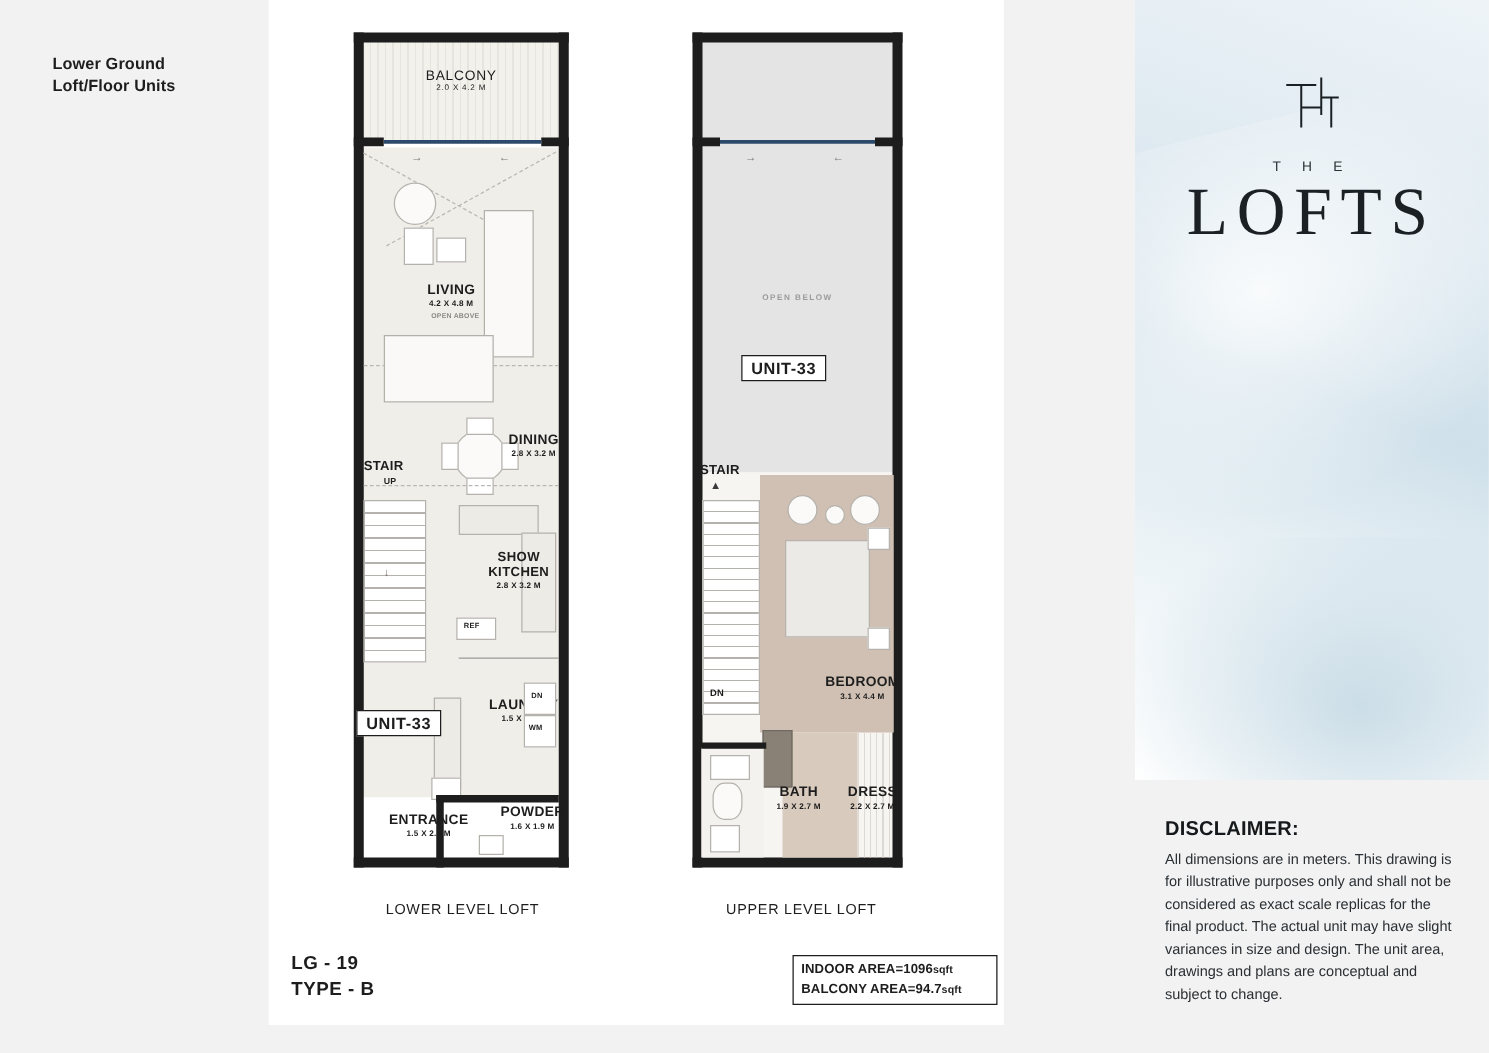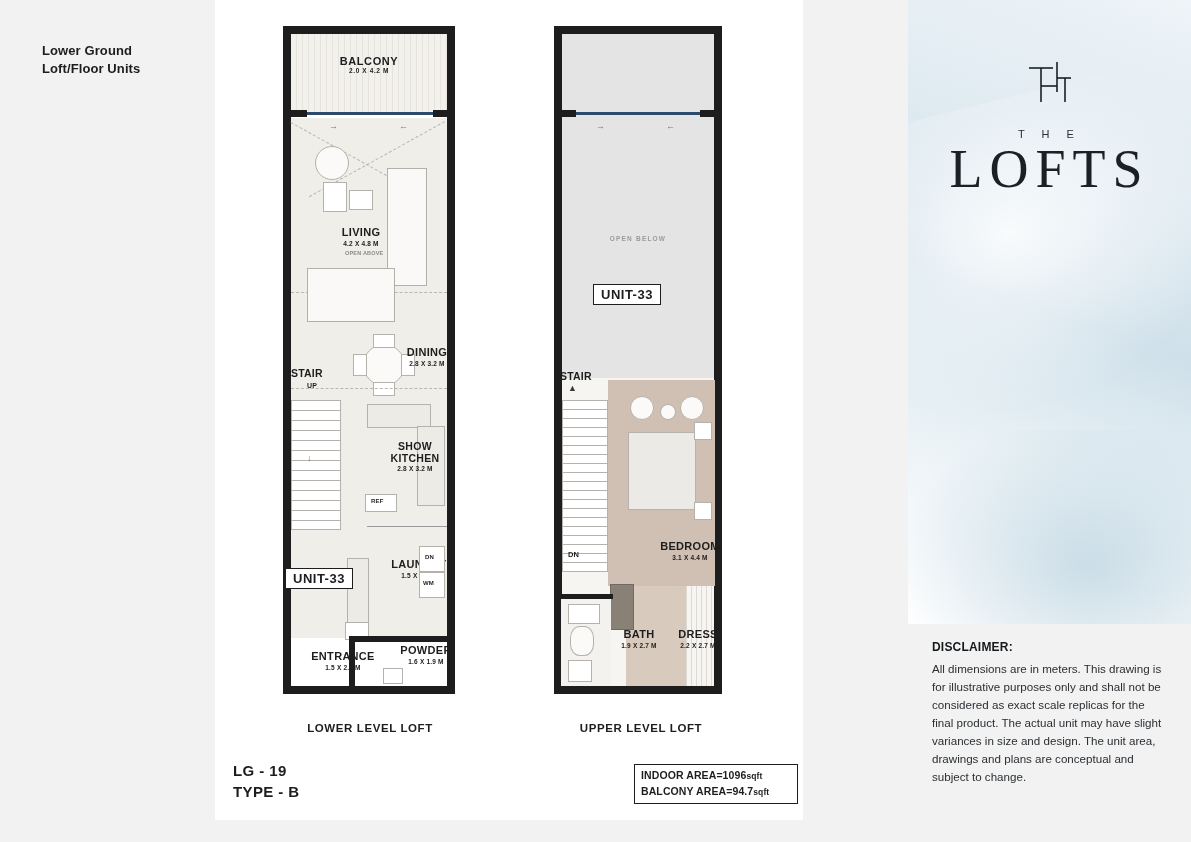--- a/index.html
+++ b/index.html
@@ -46,32 +46,32 @@
     font-size:11px;letter-spacing:7px;color:#2a2f33;margin-bottom:2px;
   }
   .logo-lofts{
     font-size:54px;letter-spacing:7px;color:#1b2024;line-height:1;
     font-family:"Liberation Serif", serif;font-weight:400;
   }
   .disclaimer{
     position:absolute;left:932px;top:640px;width:230px;z-index:4;
   }
   .disclaimer h3{
-    margin:0 0 6px 0;font-size:12px;font-weight:bold;color:#15191c;letter-spacing:.2px;
+    margin:15px 0 6px 0;font-size:16px;font-weight:bold;color:#15191c;letter-spacing:.2px;
   }
   .disclaimer p{
     margin:0;font-size:11.6px;line-height:1.55;color:#2a2f33;
   }
 
   
   .plan{position:absolute;}
   .wall{position:absolute;background:#1d1d1d;}
   .room-fill{position:absolute;background:#f0eee9;}
   .caption{
-    position:absolute;text-align:center;font-size:11px;font-weight:bold;
+    position:absolute;text-align:center;font-size:11px;font-weight:normal;
     color:#1d1d1d;letter-spacing:.6px;
   }
   .rlabel{position:absolute;text-align:center;color:#1d1d1d;padding-left:28px;}
   .rlabel .nm{font-size:11px;font-weight:bold;letter-spacing:.3px;display:block;line-height:1.15;}
   .rlabel .dm{font-size:6.5px;font-weight:bold;letter-spacing:.2px;display:block;margin-top:1px;}
   .unit-badge{
     position:absolute;border:1.6px solid #1d1d1d;background:#fff;
     font-size:13px;font-weight:bold;letter-spacing:.5px;color:#1d1d1d;
     padding:2px 7px;
   }

